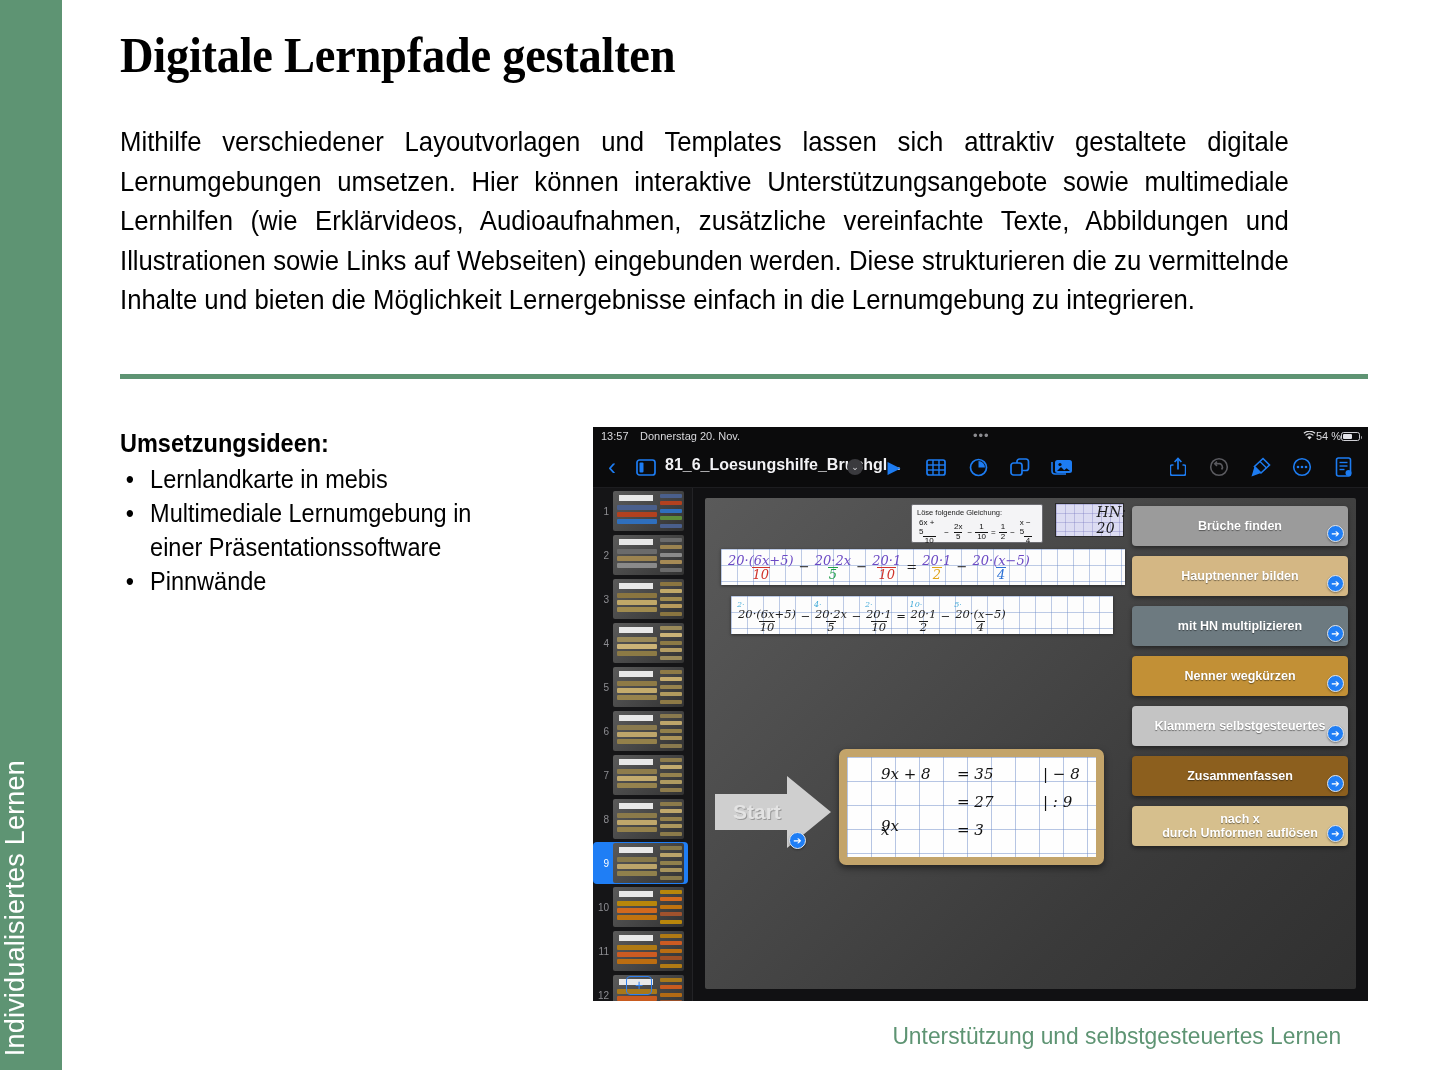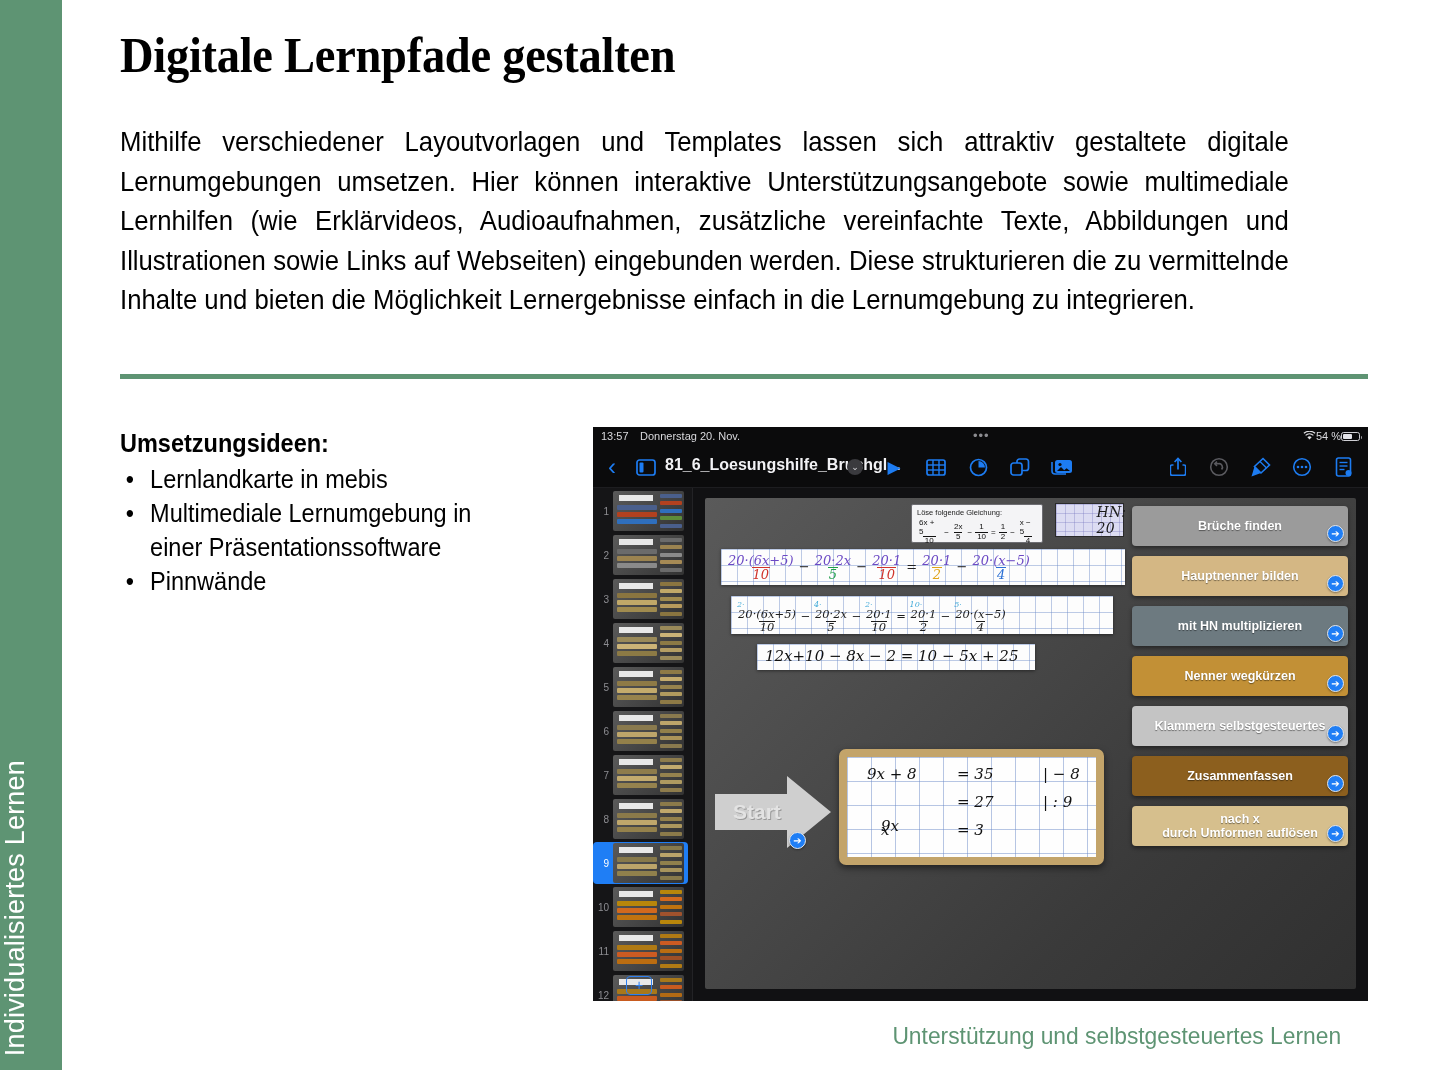--- a/index.html
+++ b/index.html
@@ -631,36 +631,33 @@
                   <span class="d" style="color: rgb(30, 30, 30);">10</span>
                 </span></span><span> = </span><span style="display: inline-block; vertical-align: middle;"><span class="sup-small" style="color: rgb(63, 169, 216);">10·</span><span class="frac2">
                   <span class="n" style="color: rgb(30, 30, 30);">20·1</span>
                   <span class="d" style="color: rgb(30, 30, 30);">2</span>
                 </span></span><span> − </span><span style="display: inline-block; vertical-align: middle;"><span class="sup-small" style="color: rgb(63, 169, 216);">5·</span><span class="frac2">
                   <span class="n" style="color: rgb(30, 30, 30);">20·(x−5)</span>
                   <span class="d" style="color: rgb(30, 30, 30);">4</span>
                 </span></span></div>
         </div>
 
-        <div class="grid-strip" style="left:52px; top:146px; width:278px; height:26px;">
-          <div class="hw" style="position:absolute;left:8px;top:3px;font-size:15px;color:#111;">12x+10 − 8x − 2 = 10 − 5x + 25</div>
-        </div>
 
 
         <div class="start-arrow">
           <svg width="118" height="76" viewBox="0 0 118 76" style="position:absolute;left:0;top:0">
             <path d="M0 20 H72 V2 L116 38 L72 74 V56 H0 Z" fill="#cfcfcf"></path>
           </svg>
           <div class="sa-label">Start</div>
           <div class="circ-arrow" style="position:absolute;left:74px;top:58px;">➔</div>
         </div>
 
         <div class="answer-card">
           <div class="answer-grid" id="answer-grid">
-              <div class="ag-line" style="left: 20px; top: 8px;">9x + 8</div>
+              <div class="ag-line" style="left: 34px; top: 8px;">9x + 8</div>
               <div class="ag-line" style="left: 110px; top: 8px;">=  35</div>
               <div class="ag-line" style="left: 196px; top: 8px;">| − 8</div>
               <div class="ag-line" style="left: 34px; top: 44px; margin-top: 16px;">9x</div>
               <div class="ag-line" style="left: 110px; top: 36px;">=  27</div>
               <div class="ag-line" style="left: 196px; top: 36px;">| : 9</div>
               <div class="ag-line" style="left: 34px; top: 64px;">x</div>
               <div class="ag-line" style="left: 110px; top: 64px;">=  3</div>
             </div>
         </div>
 

